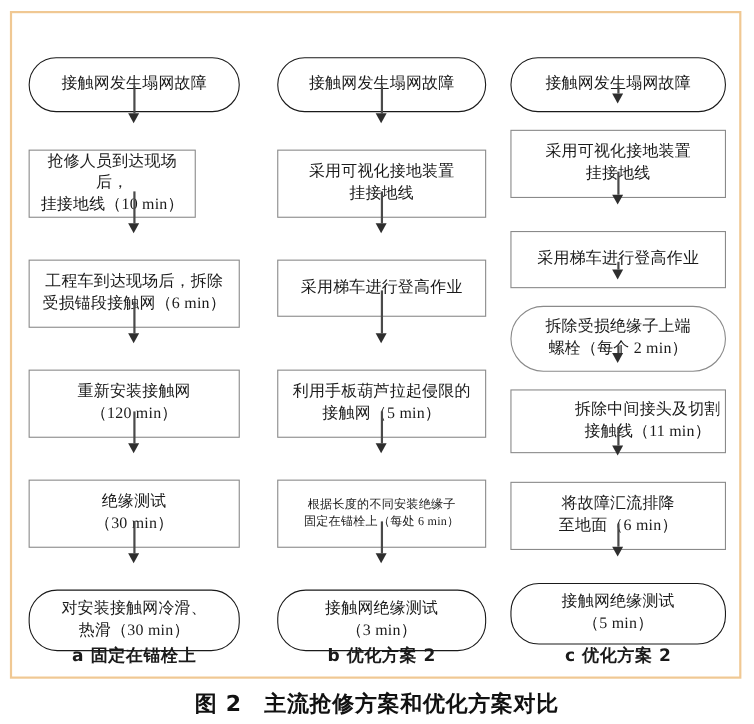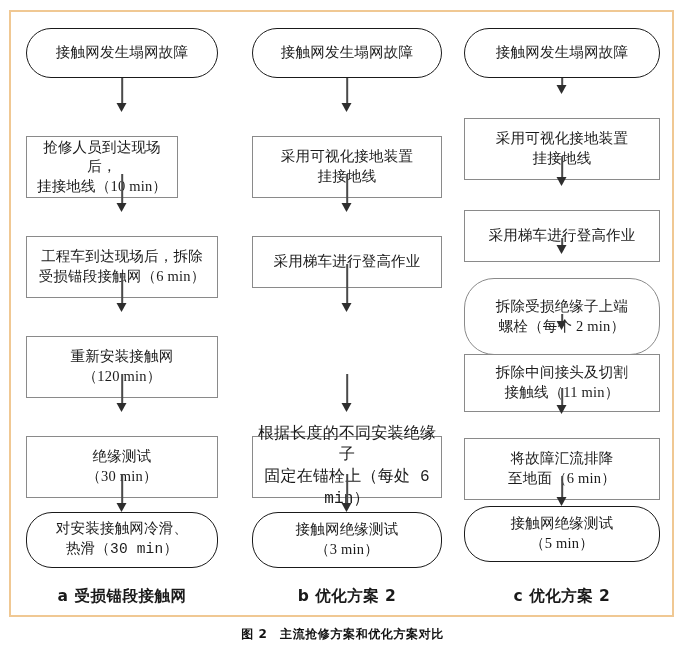--- a/index.html
+++ b/index.html
@@ -40,20 +40,21 @@
     letter-spacing: 0.2px;
   }
   .node .txt { display: block; padding: 0 4px; }
   .node.process {
     border: 1.2px solid #8a8a8a;
     margin-top: 24px;
   }
   .node.terminal {
     border: 1.5px solid #1a1a1a;
     border-radius: 26px;
+    margin-top: 24px;
   }
   
   .arrow {
     position: absolute;
     width: 0;
   }
   .arrow .shaft {
     position: absolute;
     left: 0;
     top: 0;
@@ -82,21 +83,21 @@
     letter-spacing: 0.5px;
   }
   
   #fig-caption {
     position: absolute;
     left: 0;
     top: 626px;
     width: 685px;
     text-align: center;
     font-family: "DejaVu Sans", "Liberation Sans", sans-serif;
-    font-size: 12px;
+    font-size: 20px;
     font-weight: bold;
     color: #111111;
     letter-spacing: 0.6px;
   }
 </style>
 </head>
 <body>
 
 <div id="page">
 
@@ -135,25 +136,25 @@
   </div>
 
   <div class="node process" style="left:26px; top:412px; width:192px; height:62px;">
     <span class="txt">绝缘测试<br>（30 min）</span>
   </div>
   <div class="arrow" style="left:122px; top:474px;">
     <div class="shaft" style="height:29px;"></div>
     <div class="head" style="top:29px;"></div>
   </div>
 
-  <div class="node terminal" style="left:26px; top:512px; width:192px; height:56px;font-family:Liberation Mono, monospace;">
+  <div class="node terminal" style="left:26px; top:512px; width:192px; height:56px;">
     <span class="txt">对安装接触网冷滑、<br>热滑（30 min）</span>
   </div>
 
-  <div class="col-caption" style="left:26px; top:586px; width:192px;">a 受损锚段接触网</div>
+  <div class="col-caption" style="left:26px; top:586px; width:192px;">a 固定在锚栓上</div>
 
   <div class="node terminal" style="left:252px; top:28px; width:190px; height:50px;">
     <span class="txt">接触网发生塌网故障</span>
   </div>
   <div class="arrow" style="left:347px; top:78px;">
     <div class="shaft" style="height:25px;"></div>
     <div class="head" style="top:25px;"></div>
   </div>
 
   <div class="node process" style="left:252px; top:112px; width:190px; height:62px;">
@@ -165,27 +166,30 @@
   </div>
 
   <div class="node process" style="left:252px; top:212px; width:190px; height:52px;">
     <span class="txt">采用梯车进行登高作业</span>
   </div>
   <div class="arrow" style="left:347px; top:264px;">
     <div class="shaft" style="height:39px;"></div>
     <div class="head" style="top:39px;"></div>
   </div>
 
+  <div class="node process" style="left:252px; top:312px; width:190px; height:62px;">
+    <span class="txt">利用手板葫芦拉起侵限的<br>接触网（5 min）</span>
+  </div>
   <div class="arrow" style="left:347px; top:374px;">
     <div class="shaft" style="height:29px;"></div>
     <div class="head" style="top:29px;"></div>
   </div>
 
   <div class="node process" style="left:252px; top:412px; width:190px; height:62px;">
-    <span class="txt txt-tight" style="font-size: 16px; font-family: Liberation Mono, monospace;">根据长度的不同安装绝缘子<br>固定在锚栓上（每处 6 min）</span>
+    <span class="txt txt-tight" style="font-size: 11px;">根据长度的不同安装绝缘子<br>固定在锚栓上（每处 6 min）</span>
   </div>
   <div class="arrow" style="left:347px; top:474px;">
     <div class="shaft" style="height:29px;"></div>
     <div class="head" style="top:29px;"></div>
   </div>
 
   <div class="node terminal" style="left:252px; top:512px; width:190px; height:56px;">
     <span class="txt">接触网绝缘测试<br>（3 min）</span>
   </div>
 
@@ -208,29 +212,29 @@
   </div>
 
   <div class="node process" style="left:464px; top:186px; width:196px; height:52px;">
     <span class="txt">采用梯车进行登高作业</span>
   </div>
   <div class="arrow" style="left:562px; top:238px;">
     <div class="shaft" style="height:7px;"></div>
     <div class="head" style="top:7px;"></div>
   </div>
 
-  <div class="node process" style="left:464px; top:254px; width:196px; height:77px;border-radius:30px;">
+  <div class="node process" style="left:464px; top:254px; width:196px; height:60px;border-radius:30px;">
     <span class="txt">拆除受损绝缘子上端<br>螺栓（每个 2 min）</span>
   </div>
   <div class="arrow" style="left:562px; top:314px;">
     <div class="shaft" style="height:7px;"></div>
     <div class="head" style="top:7px;"></div>
   </div>
 
-  <div class="node process" style="left:464px; top:330px; width:196px; height:58px;">
+  <div class="node process" style="left:464px; top:330px; width:196px; height:58px;justify-content:flex-end;">
     <span class="txt">拆除中间接头及切割<br>接触线（11 min）</span>
   </div>
   <div class="arrow" style="left:562px; top:388px;">
     <div class="shaft" style="height:17px;"></div>
     <div class="head" style="top:17px;"></div>
   </div>
 
   <div class="node process" style="left:464px; top:414px; width:196px; height:62px;align-items:center;">
     <span class="txt">将故障汇流排降<br>至地面（6 min）</span>
   </div>

